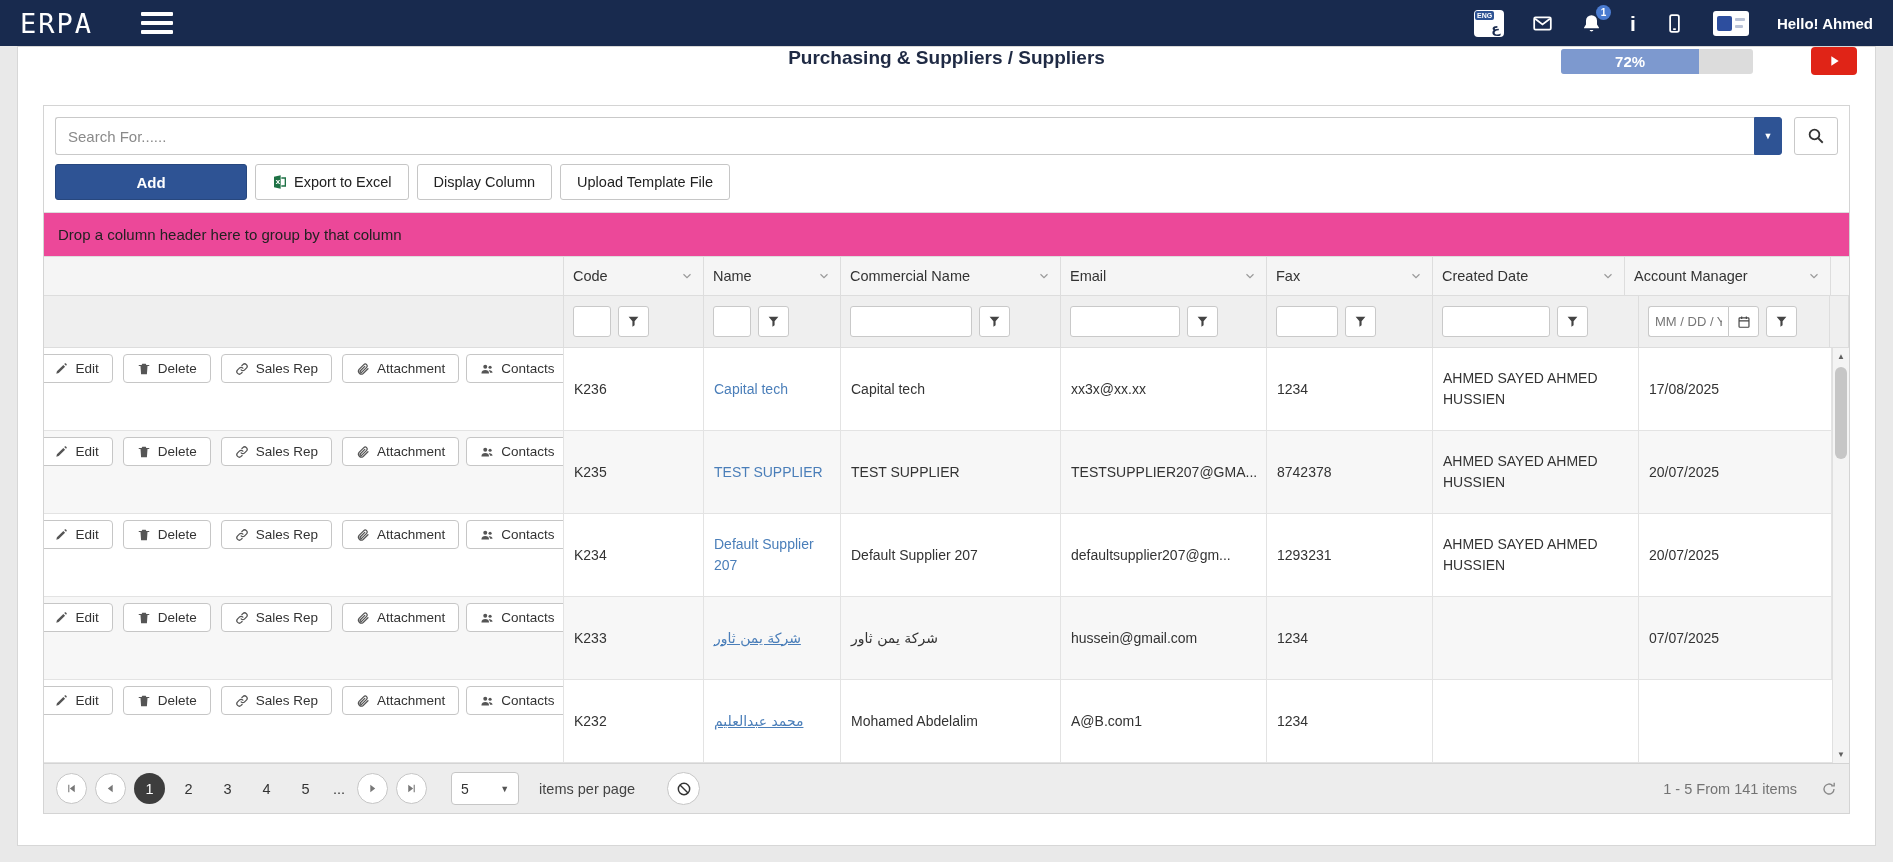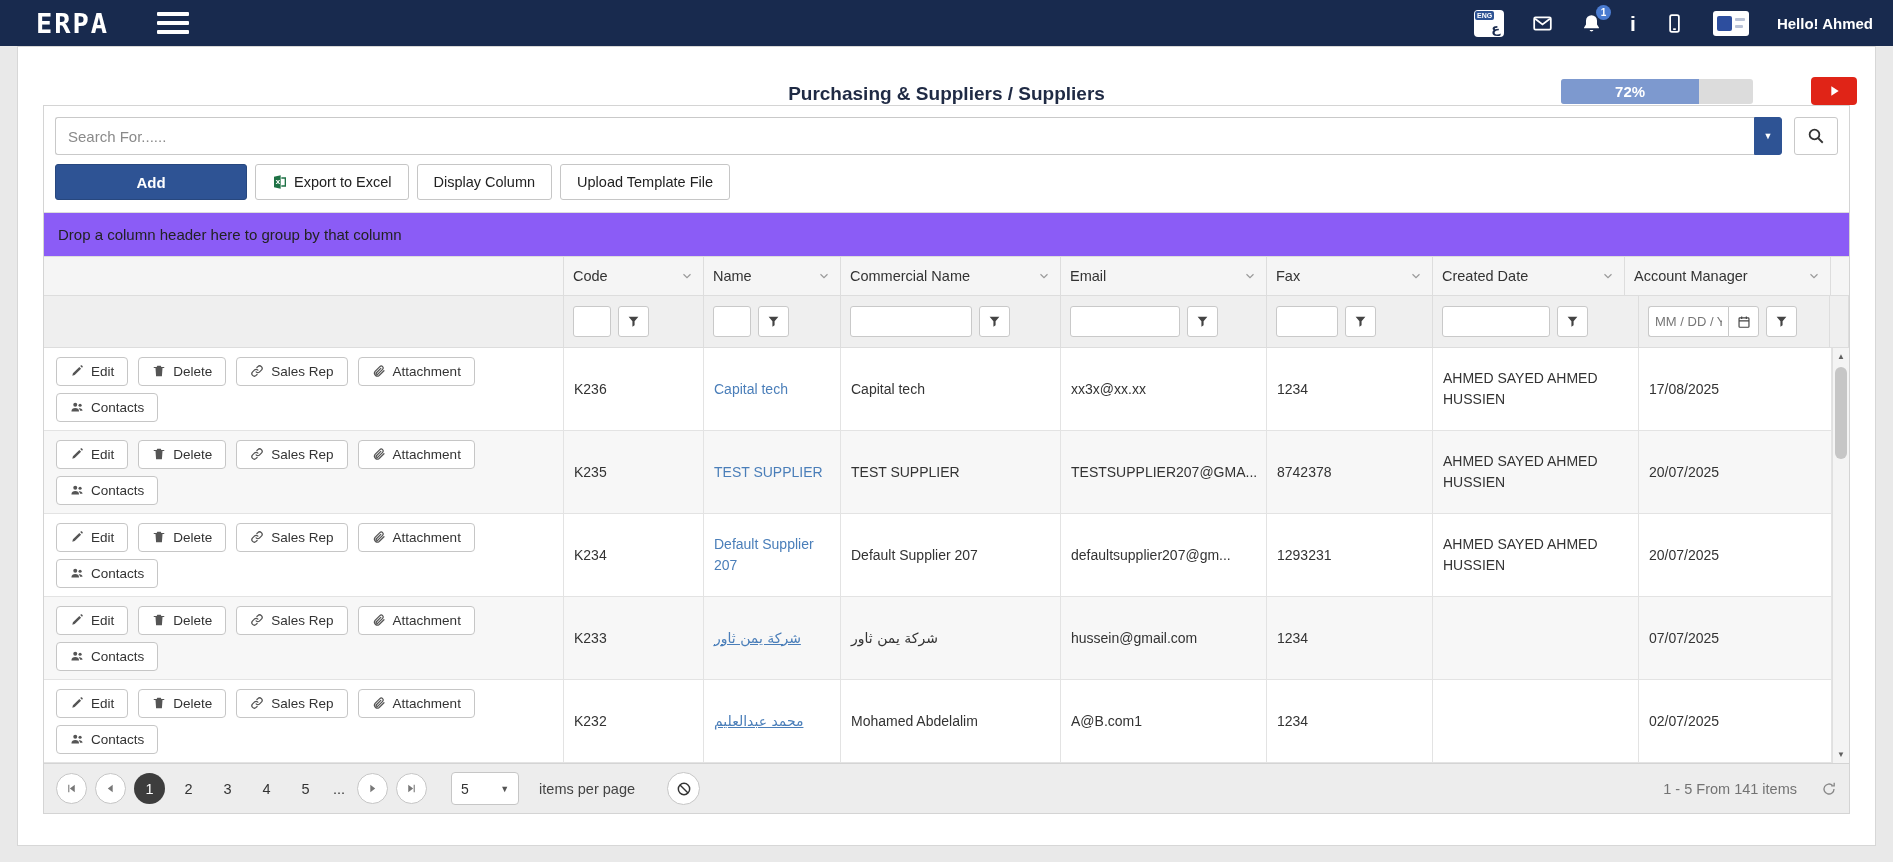--- a/index.html
+++ b/index.html
@@ -13,21 +13,21 @@
 
   
   .topbar {
     height:46px; background:#182a4e; color:#fff;
     display:flex; align-items:center; justify-content:space-between;
     padding:0 20px;
   }
   .brand-area { display:flex; align-items:center; gap:44px; }
   .logo {
     font-family:"DejaVu Sans Mono", monospace;
-    font-weight:bold; font-size:27px; letter-spacing:2px; cursor:pointer;margin-left:16px;
+    font-weight:normal; font-size:27px; letter-spacing:2px; cursor:pointer;
   }
   .hamburger { cursor:pointer; padding:4px; }
   .hamburger span { display:block; width:32px; height:4px; background:#fff; margin:5px 0; border-radius:1px; }
   .topbar-right { display:flex; align-items:center; gap:28px; }
   .tb-icon { position:relative; display:flex; align-items:center; justify-content:center; cursor:pointer; color:#fff; }
   .tb-icon svg { width:21px; height:21px; }
   .badge {
     position:absolute; top:-8px; right:-9px;
     background:#4a7bd0; color:#fff; font-size:10px; font-weight:bold;
     min-width:15px; height:15px; border-radius:8px;
@@ -47,21 +47,21 @@
   .flag-box .chip { position:absolute; left:4px; top:5px; width:15px; height:15px; background:#2d4e9e; border-radius:2px; }
   .flag-box .line1, .flag-box .line2 { position:absolute; left:22px; height:3px; background:#b9c2d6; border-radius:1px; }
   .flag-box .line1 { top:7px; width:10px; }
   .flag-box .line2 { top:14px; width:8px; }
   .greeting { font-size:15px; font-weight:bold; white-space:nowrap; }
 
   
   .page { padding:0 17px; }
   .panel { background:#fff; border:1px solid #d7d7d7; height:800px; }
 
-  .title-row { height:58px; position:relative; display:flex; align-items:flex-end; }
+  .title-row { height:58px; position:relative; display:flex; align-items:flex-start; }
   .page-title {
     position:absolute; left:50%; transform:translateX(-50%);
     font-size:19px; font-weight:bold; color:#1f2a44; white-space:nowrap;
   }
   .title-right { margin-left:auto; display:flex; align-items:center; gap:58px; padding-right:18px; }
   .progress { width:192px; height:25px; background:#dcdcdc; border-radius:3px; overflow:hidden; }
   .progress-fill {
     height:100%; background:#7d99cf; display:flex; align-items:center; justify-content:center;
     color:#fff; font-size:15px; font-weight:bold;
   }
@@ -99,21 +99,21 @@
     font-family:"Liberation Sans", sans-serif;
   }
   .btn {
     height:36px; padding:0 16px; background:#fff; border:1px solid #c6c6c6; border-radius:3px;
     font-size:14.5px; color:#222; cursor:pointer; display:flex; align-items:center; gap:6px;
     font-family:"Liberation Sans", sans-serif;
   }
   .btn svg.xls { width:16px; height:16px; }
 
   .group-hint {
-    background:#8b5cf6; border-top:1px solid #ddd; border-bottom:1px solid #ddd;
+    background:#ec4899; border-top:1px solid #ddd; border-bottom:1px solid #ddd;
     padding:13px 14px; font-size:15px; color:#222; cursor:default;
   }
 
   
   .c-actions { width:520px; }
   .c-code    { width:140px; }
   .c-name    { width:137px; }
   .c-comm    { width:220px; }
   .c-email   { width:206px; }
   .c-fax     { width:166px; }
@@ -154,21 +154,21 @@
   .cal-btn svg { width:14px; height:14px; }
 
   .tbody { display:flex; }
   .rows { flex:1; min-width:0; }
   .row { display:flex; height:83px; border-bottom:1px solid #e3e3e3; background:#fff; }
   .row.alt { background:#f7f7f7; }
   .cell {
     padding:6px 10px; font-size:14px; color:#333; line-height:1.5;
     display:flex; align-items:center; border-right:1px solid #e3e3e3; overflow:hidden;
   }
-  .cell.c-actions { flex-direction:column; align-items:flex-start; justify-content:center; gap:7px; padding-left:12px; }
+  .cell.c-actions { flex-direction:row; align-items:flex-start; justify-content:center; gap:7px; padding-left:12px; }
   .btn-line { display:flex; gap:10px; }
   .abtn {
     display:inline-flex; align-items:center; gap:7px; padding:6px 13px;
     background:#fff; border:1px solid #c6c6c6; border-radius:4px;
     font-size:13.5px; color:#333; cursor:pointer; white-space:nowrap;
     font-family:"Liberation Sans", sans-serif;
   }
   .abtn svg { width:14px; height:14px; color:#555; }
   .link { color:#4a7eb9; cursor:pointer; text-decoration:none; }
   .arabic { font-family:"DejaVu Sans", sans-serif; text-decoration:underline; }
@@ -757,21 +757,20 @@
               </div>
             </div>
             <div class="cell c-code">K232</div>
             <div class="cell c-name">
                 <a class="link arabic">محمد عبدالعليم</a>
               </div>
             <div class="cell c-comm">Mohamed Abdelalim</div>
             <div class="cell c-email">A@B.com1</div>
             <div class="cell c-fax">1234</div>
             <div class="cell c-mgr"></div>
-            <div class="cell c-date">02/07/2025</div>
           </div>
 
         </div>
 
         <div class="vscroll">
           <div class="sb-arrow">▲</div>
           <div class="sb-track">
             <div class="sb-thumb"></div>
           </div>
           <div class="sb-arrow">▼</div>

